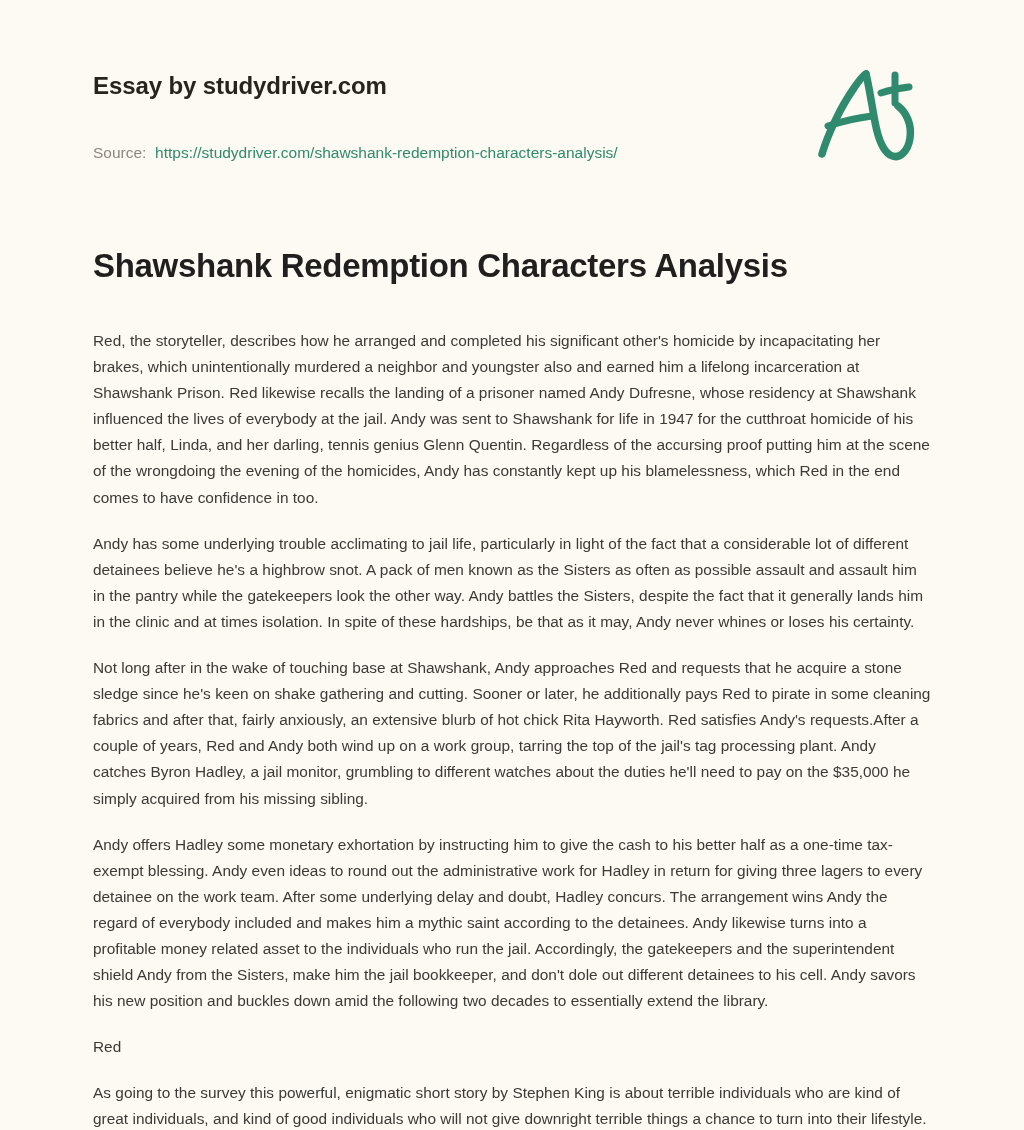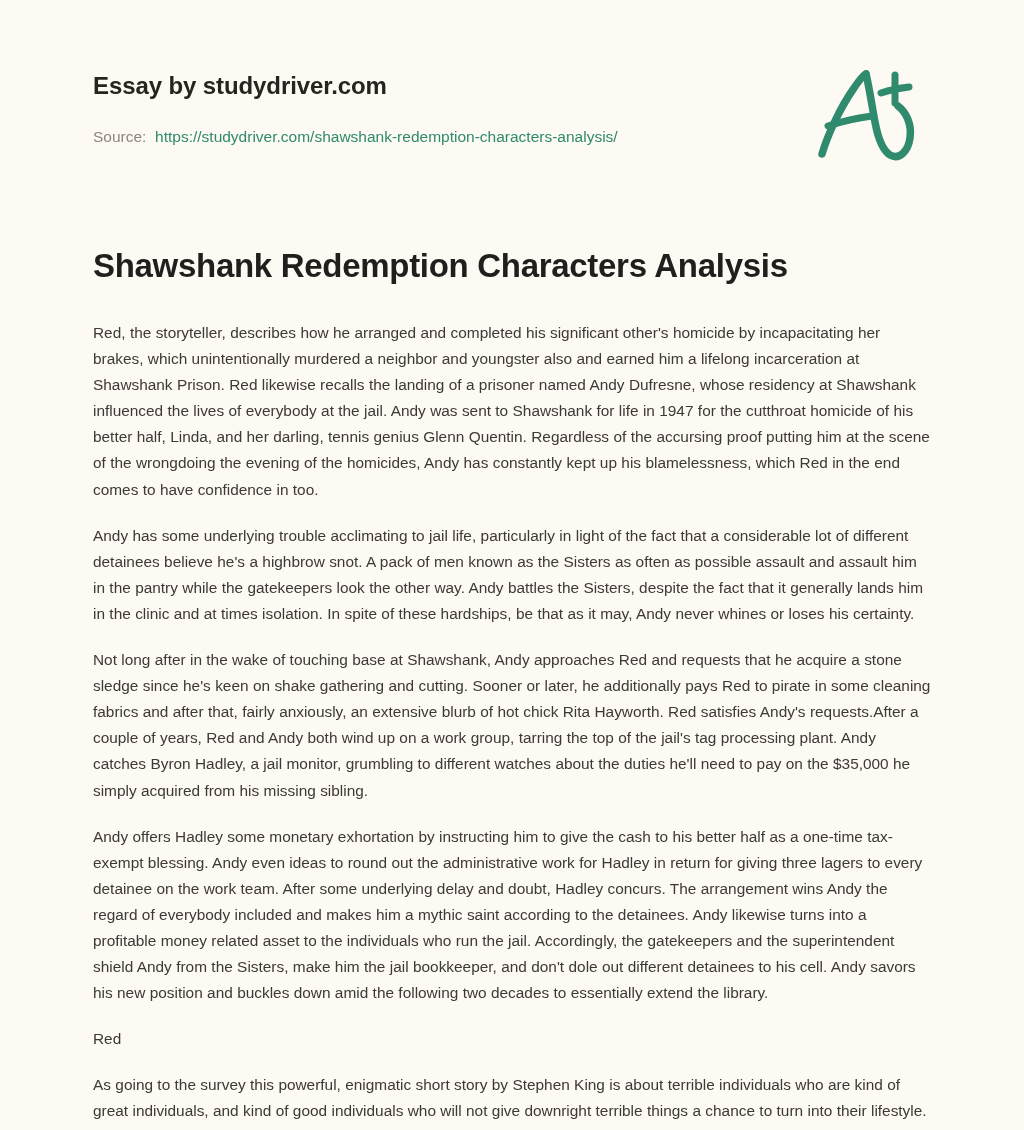--- a/index.html
+++ b/index.html
@@ -36,21 +36,21 @@
     top: 72px;
     font-size: 24px;
     font-weight: 700;
     letter-spacing: -0.1px;
     color: #27241f;
     white-space: nowrap;
   }
   .source-line {
     position: absolute;
     left: 93px;
-    top: 128px;
+    top: 144px;
     font-size: 15.5px;
     white-space: nowrap;
   }
   .source-label {
     color: #8d8782;
   }
   .source-url {
     color: #2f8a6e;
     text-decoration: none;
   }
@@ -84,21 +84,21 @@
   }
 
   
   .body-copy {
     position: absolute;
     left: 93px;
     top: 316px;
     width: 840px;
   }
   .body-copy p {
-    margin: 4px 0 20px 0;
+    margin: 12px 0 20px 0;
     font-size: 15.4px;
     line-height: 26.1px;
     color: #3d3936;
     text-align: left;
     word-spacing: 0.1px;
   }
   .body-copy p:last-child {
     margin-bottom: 0;
   }
 </style>

